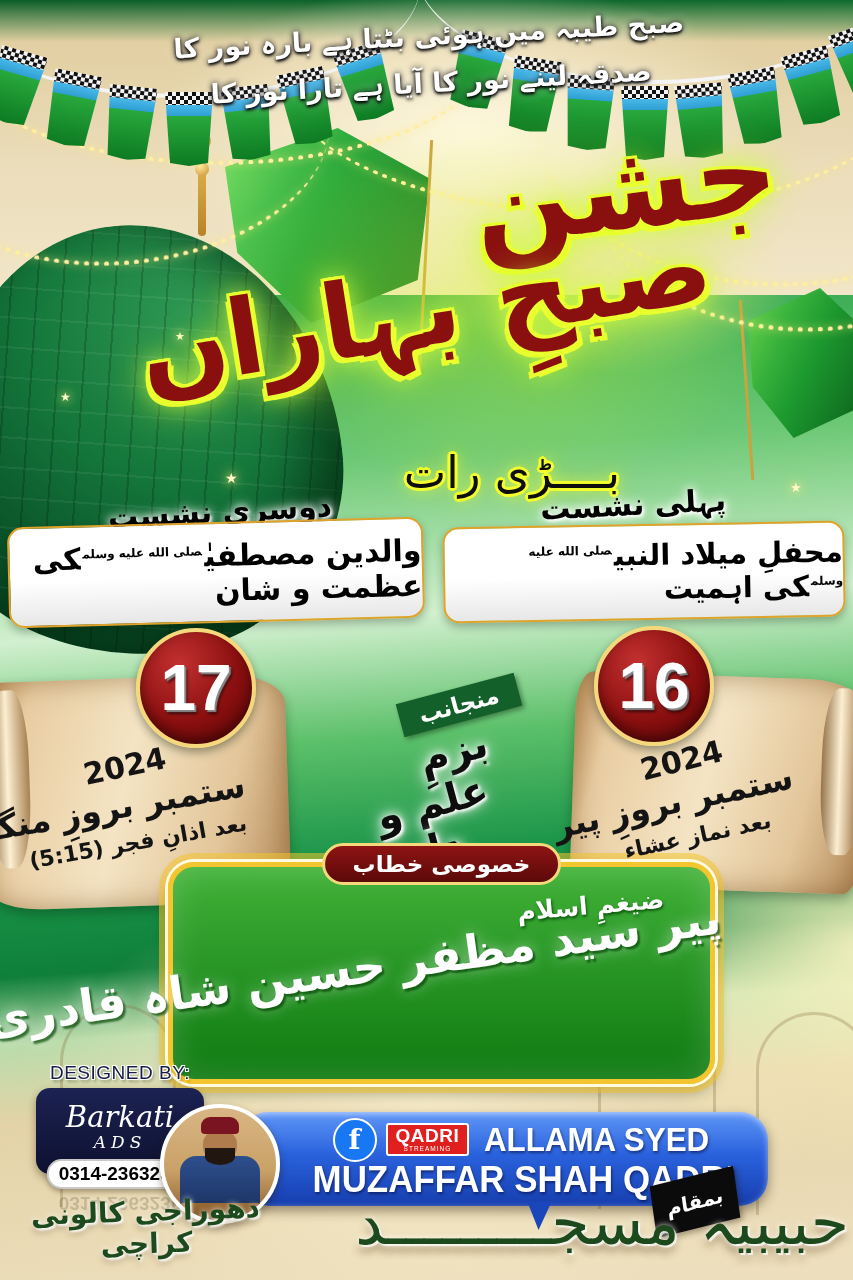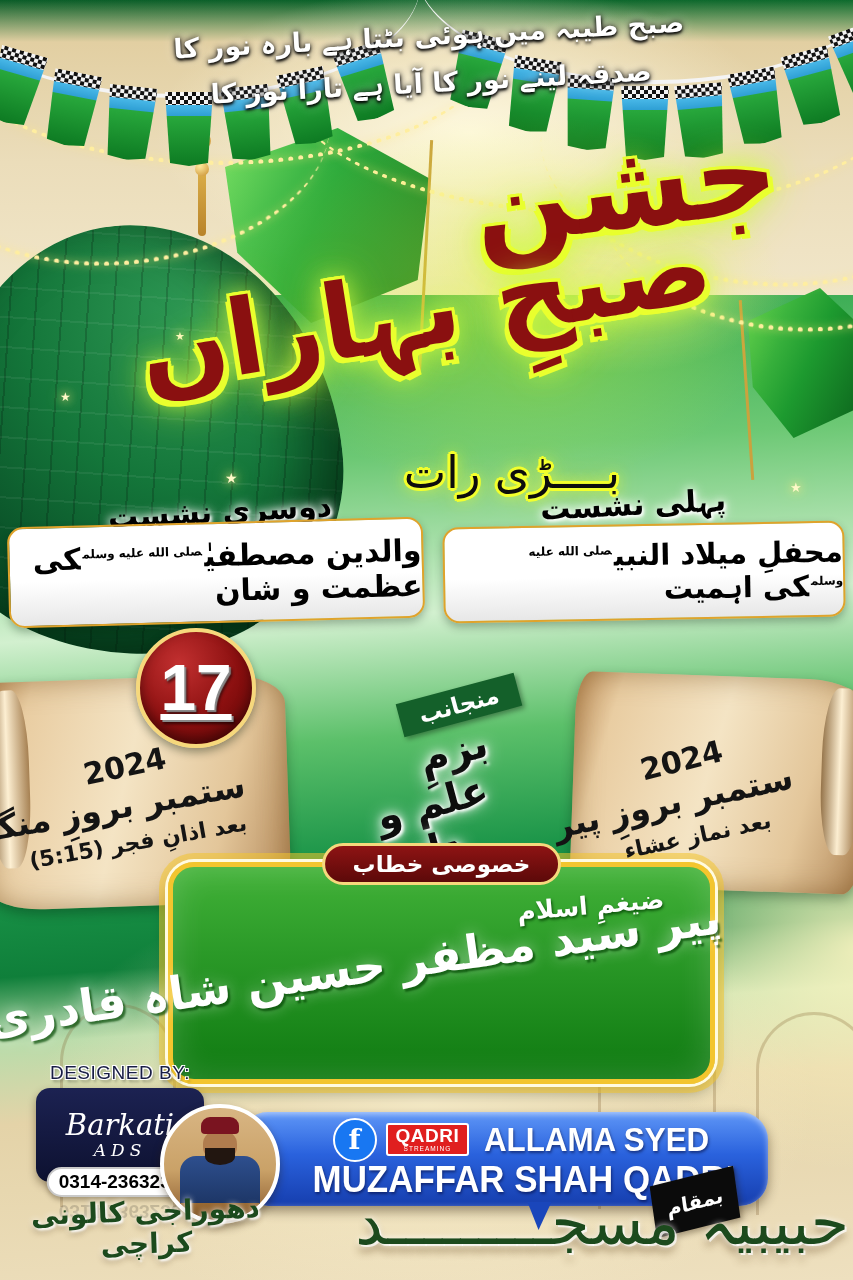--- a/index.html
+++ b/index.html
@@ -112,21 +112,21 @@
   .scroll::after{content:"";position:absolute;top:8px;width:40px;height:78%;border-radius:40%;
     background:linear-gradient(90deg,rgba(90,55,15,.55),rgba(255,242,214,.95) 45%,rgba(120,75,25,.6));}
   .scroll-right{right:-12px;top:676px;width:292px;height:214px;transform:rotate(2deg);}
   .scroll-right::after{right:4px;}
   .scroll-left{left:-14px;top:678px;width:302px;height:228px;transform:rotate(-2deg);}
   .scroll-left::after{left:4px;}
   .date-badge{position:absolute;z-index:9;width:112px;height:112px;border-radius:50%;
     display:flex;align-items:center;justify-content:center;
     background:radial-gradient(circle at 35% 28%,#c23030,#8a0f0f 55%,#570505 100%);
     border:4px solid #f6d87c;box-shadow:0 4px 10px rgba(0,20,5,.4),inset 0 -6px 12px rgba(0,0,0,.4);
-    color:#fff;font-weight:bold;font-size:64px;text-shadow:2px 2px 1px #8a8a8a,3px 4px 3px rgba(0,0,0,.6);text-decoration:underline;}
+    color:#fff;font-weight:bold;font-size:64px;text-shadow:2px 2px 1px #8a8a8a,3px 4px 3px rgba(0,0,0,.6);}
   .badge-right{left:594px;top:626px;}
   .badge-left{left:136px;top:628px;}
   .scroll-text{position:absolute;z-index:9;text-align:center;color:#141414;font-weight:bold;white-space:nowrap;}
   .st-right{left:584px;top:742px;width:210px;transform:rotate(-12deg);}
   .st-left{left:16px;top:748px;width:230px;transform:rotate(-10deg);}
   .st-year{font-size:30px;display:block;transform:rotate(-2deg);}
   .st-month{font-size:33px;display:block;margin-top:2px;}
   .st-time{font-size:22px;display:block;margin-top:6px;}
 
   
@@ -160,21 +160,21 @@
       linear-gradient(180deg,rgba(228,209,162,0) 0,#e2cfa2 42px,#ebddba 55%,#f1e6c9 100%);}
   .arch{position:absolute;border:3px solid rgba(125,90,40,.25);border-bottom:none;border-radius:110px 110px 0 0;z-index:4;}
   .arch1{left:60px;top:1004px;width:110px;height:200px;}
   .arch2{left:598px;top:996px;width:112px;height:210px;}
   .arch3{left:756px;top:1012px;width:110px;height:200px;}
 
   
   .designed{left:28px;top:1062px;width:184px;z-index:9;text-align:center;}
   .designed-heading{font-size:19px;font-weight:normal;color:#181d45;letter-spacing:.5px;
     text-shadow:-1px -1px 0 #fff,1px -1px 0 #fff,-1px 1px 0 #fff,1px 1px 0 #fff,2px 3px 3px rgba(0,0,0,.35);}
-  .designed-card{position:relative;width:152px;margin:4px auto 0;padding:20px 8px 22px;border-radius:14px;
+  .designed-card{position:relative;width:152px;margin:4px auto 0;padding:12px 8px 22px;border-radius:14px;
     background:linear-gradient(180deg,#1c2252,#0d1130);box-shadow:0 4px 8px rgba(40,25,5,.4);}
   .designed-brand{font-family:"DejaVu Serif",serif;font-style:italic;font-size:29px;color:#fff;}
   .designed-sub{font-family:"DejaVu Serif",serif;font-style:italic;font-size:17px;color:#fff;letter-spacing:5px;margin-top:-2px;}
   .designed-phone{position:absolute;left:50%;bottom:-15px;transform:translateX(-50%);
     background:#fff;border:2px solid #c9c9c9;border-radius:15px;padding:2px 10px;
     font-size:19px;font-weight:bold;color:#000;white-space:nowrap;box-shadow:0 3px 5px rgba(40,25,5,.35);}
   .designed-reflection{margin-top:18px;opacity:.18;transform:scaleY(-1);font-size:19px;font-weight:bold;color:#1a1a1a;}
 
   
   .live-banner{left:240px;top:1112px;width:528px;height:94px;z-index:9;border-radius:28px;
@@ -281,20 +281,21 @@
     </span>
   </div>
   <div class="session-heading sh-left rtl">دوسری نشست</div>
   <div class="session-card sc-left rtl">
     <span>
       <span>والدین مصطفیٰ</span><span class="salawat">صلى الله عليه وسلم</span><span>کی عظمت و شان</span>
     </span>
   </div>
 
   <div class="scroll scroll-right"></div>
+  <div class="date-badge badge-right">16</div>
   <div class="scroll-text st-right rtl">
     <span class="st-year">2024</span>
     <span class="st-month">ستمبر بروزِ پیر</span>
     <span class="st-time">بعد نماز عشاء</span>
   </div>
 
   <div class="scroll scroll-left"></div>
   <div class="date-badge badge-left">17</div>
   <div class="scroll-text st-left rtl">
     <span class="st-year">2024</span>

